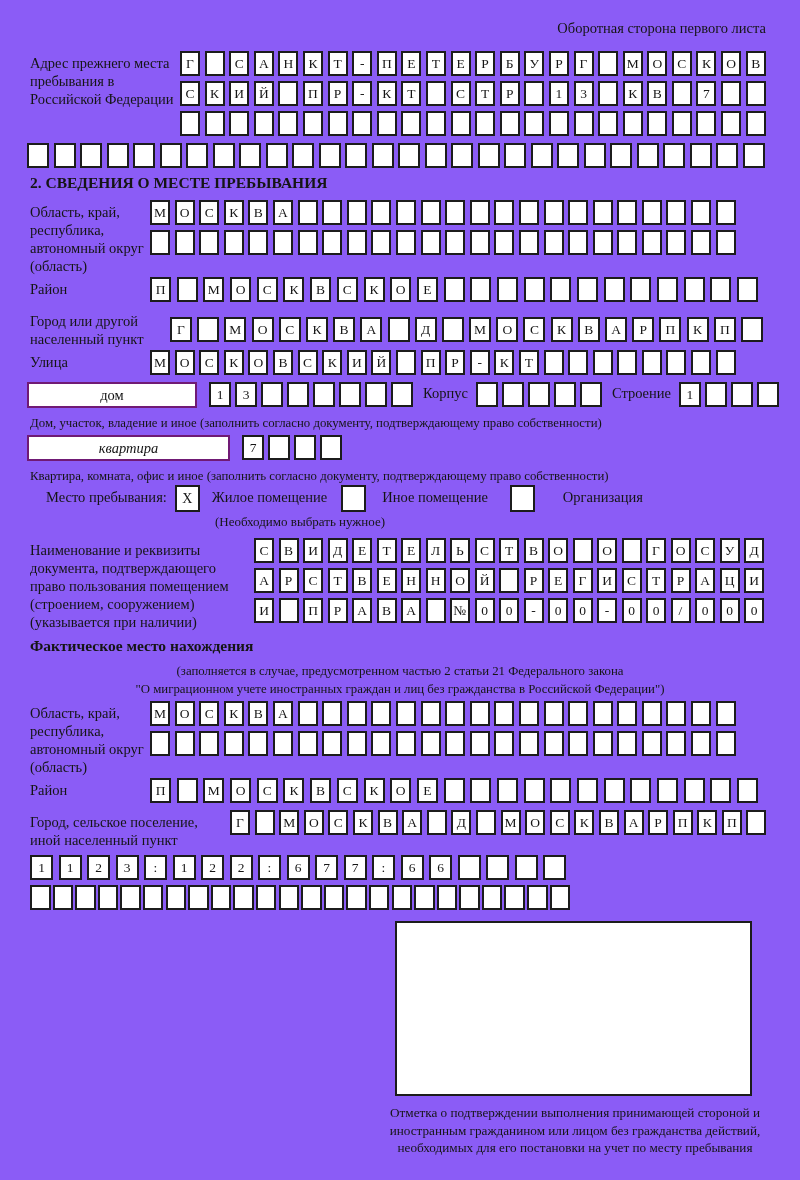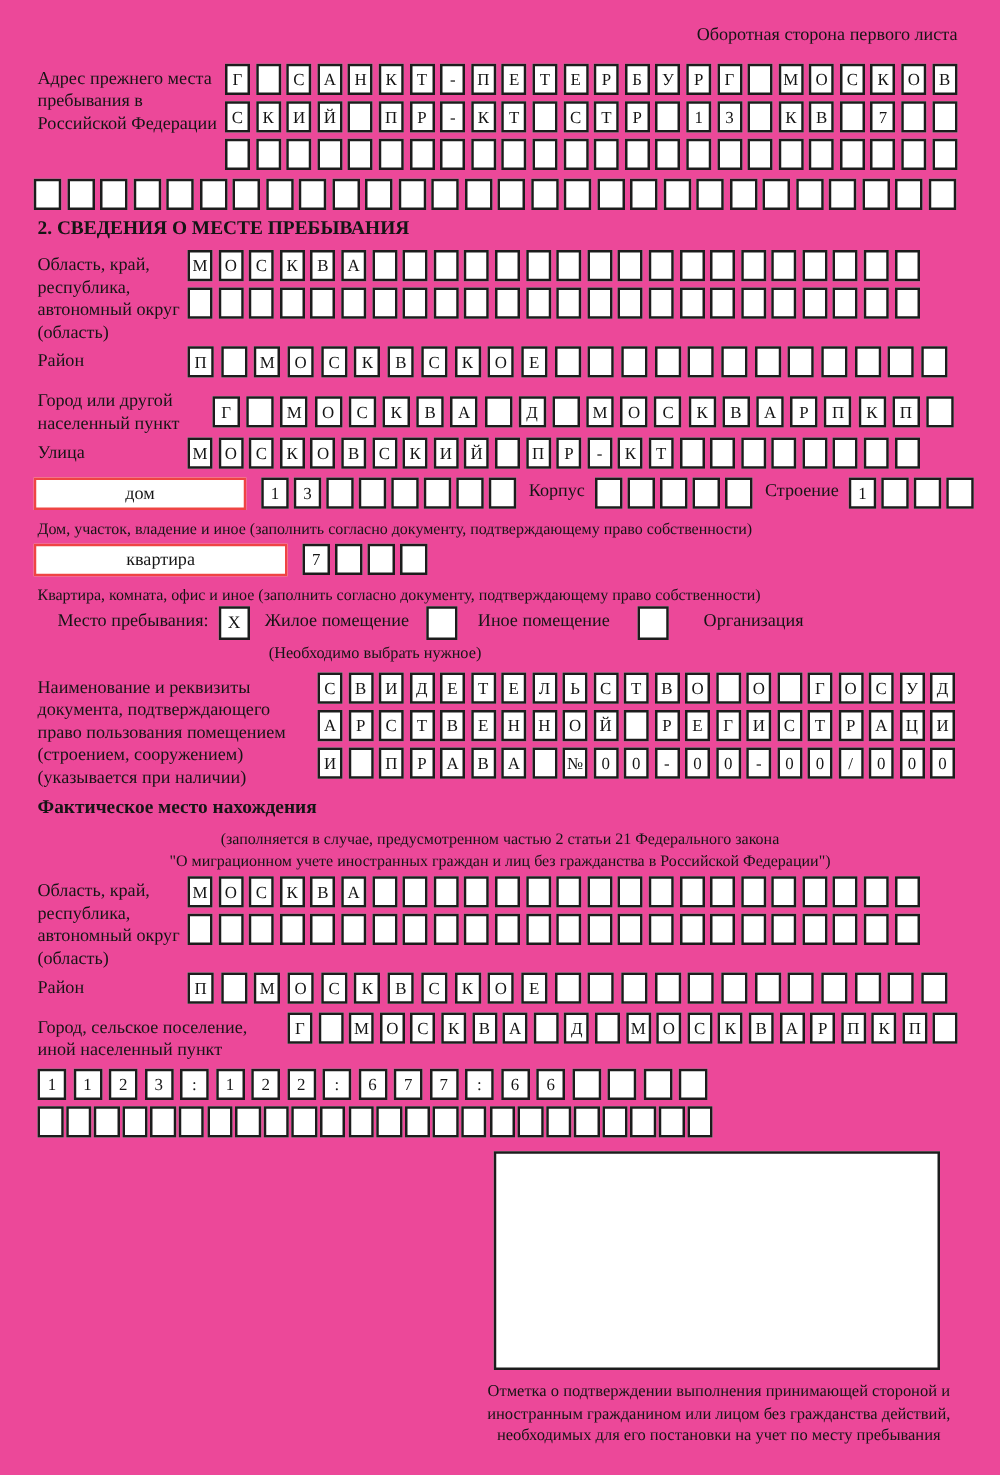--- a/index.html
+++ b/index.html
@@ -1,18 +1,18 @@
 <!DOCTYPE html>
 <html><head>
 <meta charset="utf-8">
 <style>
   html,body{margin:0;padding:0;background:#fff;}
   .page{
     width:800px;height:1180px;box-sizing:border-box;
-    padding:6px 30px 0 30px;position:relative;background:#ec4899;color:#151515;
+    padding:6px 30px 0 30px;position:relative;background:#8b5cf6;color:#151515;
     font-family:"Liberation Serif","DejaVu Serif",serif;overflow:hidden;
   }
   .header-note{text-align:right;font-size:14.5px;margin:14px 4px 14px 0;}
   .frow{display:flex;align-items:flex-start;margin-bottom:2px;}
   .lbl{font-size:14.5px;line-height:18px;flex-shrink:0;padding-top:3px;padding-right:4px;box-sizing:border-box;}
   .w150{width:150px;} .w120{width:120px;} .w140{width:140px;}
   .w224{width:224px;} .w195{width:195px;} .w200{width:200px;}
   .cellrow{white-space:nowrap;height:25px;margin-bottom:5px;}
   .cellrow.inline{display:inline-block;vertical-align:top;}
   .cell{
@@ -24,25 +24,25 @@
   .c-dist{width:21px;margin-right:5.7px;}
   .c-wide{width:22px;margin-right:5.2px;}
   .c-house{width:22px;margin-right:4px;}
   .c-doc{width:20px;margin-right:4.5px;}
   .c-kad1{width:23px;margin-right:5.5px;}
   .c-kad2{width:20.5px;margin-right:2.1px;}
   .cap{font-size:12.8px;line-height:16px;text-align:center;margin:2px 0 4px 0;}
   .cap.left{text-align:left;}
   .sec-title{font-weight:bold;font-size:15.5px;margin:6px 0 8px 0;}
   .namebox{
-    box-sizing:border-box;border:2px solid #ef4444;height:26px;text-align:center;
+    box-sizing:border-box;border:2px solid #701a75;height:26px;text-align:center;
     font-size:14.5px;line-height:22px;flex-shrink:0;background:#fff;
   }
   .dom{width:170px;margin-right:12px;}
-  .kvartira{width:203px;margin-right:12px;}
+  .kvartira{width:203px;margin-right:12px;font-style:italic;}
   .houserow{display:flex;align-items:flex-start;margin:2px 0 3px -3px;}
   .inl-lbl{font-size:14.5px;padding:3px 8px 0 6px;flex-shrink:0;}
   .chkrow{display:flex;align-items:flex-start;margin:4px 0 2px 16px;font-size:14.5px;}
   .chk{
     display:inline-block;box-sizing:border-box;width:25px;height:27px;margin-top:-3px;
     border:2px solid #1c1c1c;text-align:center;font-size:14px;line-height:23px;background:#fff;
   }
   .chk-lbl{padding-top:1px;}
   .mt8{margin-top:8px;} .mt20{margin-top:4px;}
   .chk-note{font-size:13px;margin:0 0 8px 185px;}

